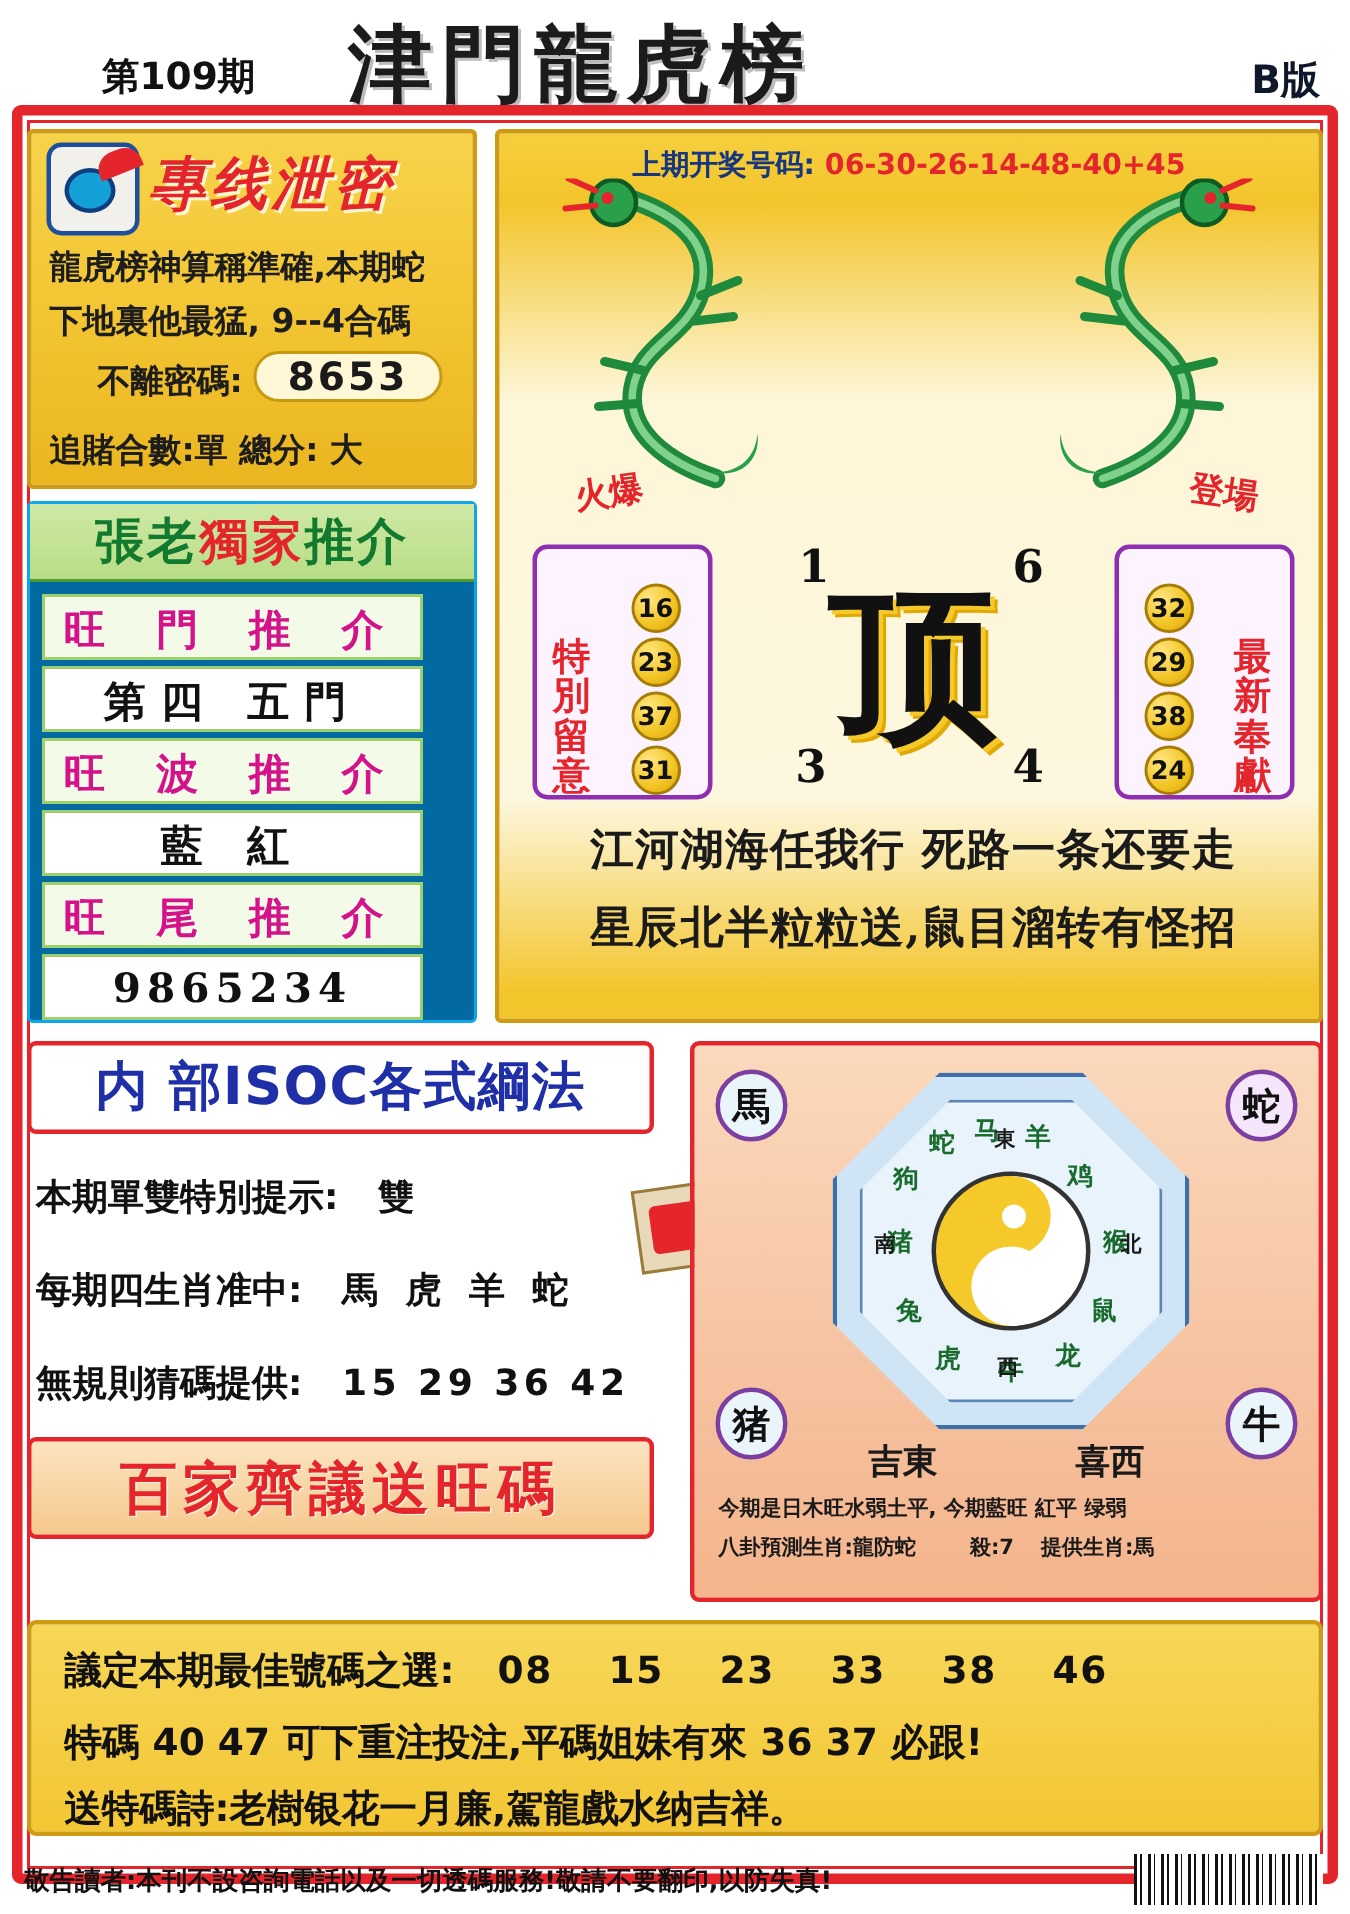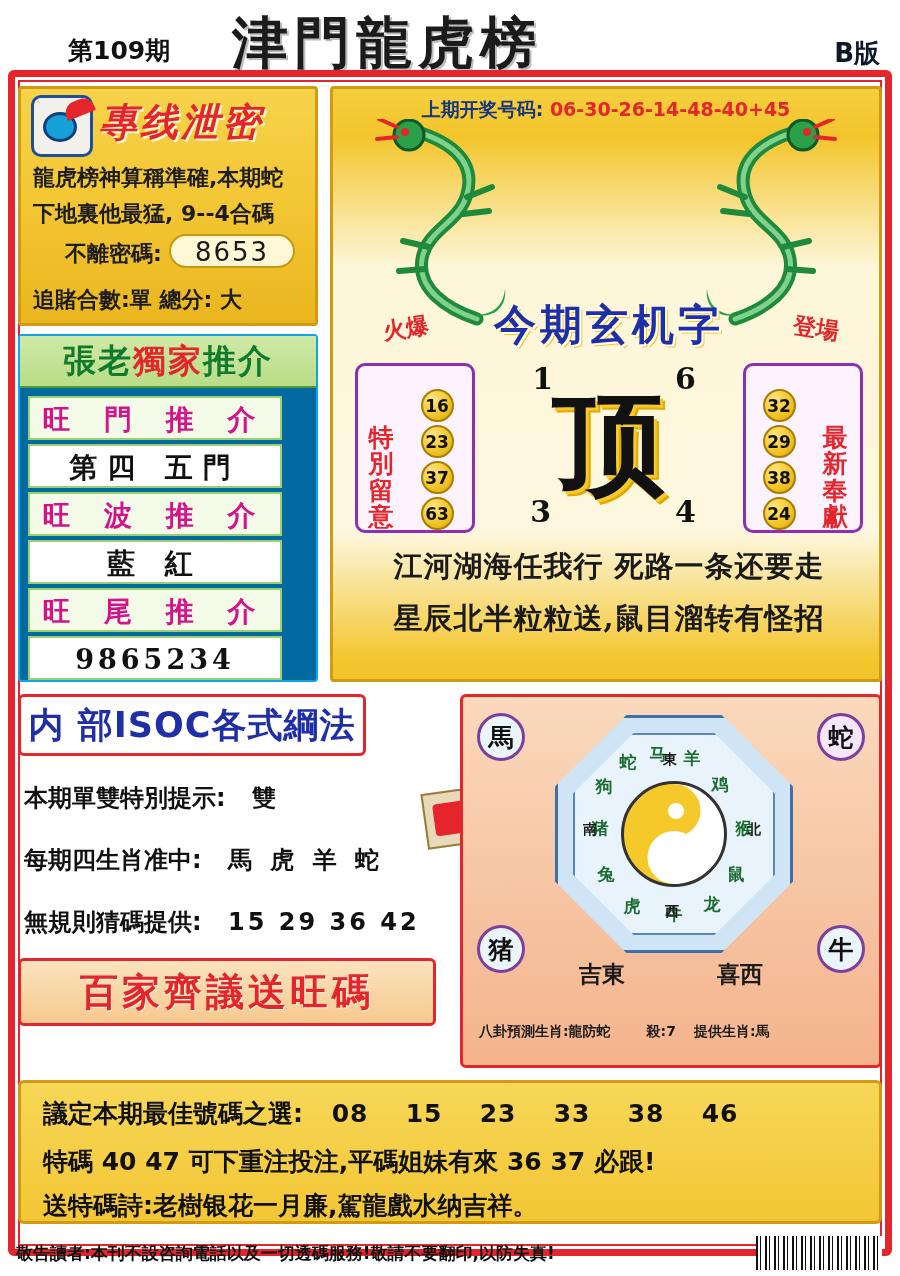--- a/index.html
+++ b/index.html
@@ -79,21 +79,21 @@
     position:absolute;left:12px;font-size:22px;color:#1d1d1d;font-weight:bold;
   }
   .tl-l1{top:74px;}
   .tl-l2{top:110px;}
   .tl-l3{
     position:absolute;left:12px;top:150px;font-size:22px;color:#1d1d1d;font-weight:bold;margin-left:32px;
   }
   .secret-pill{
     position:absolute;left:148px;top:145px;width:126px;height:34px;
     background:#fff7d6;border:2px solid #c59a10;border-radius:17px;
-    text-align:center;line-height:32px;font-size:26px;font-weight:normal;color:#1a1a1a;
+    text-align:center;line-height:32px;font-size:26px;font-weight:bold;color:#1a1a1a;
     letter-spacing:2px;box-sizing:border-box;
   }
   .tl-l4{
     position:absolute;left:12px;top:196px;font-size:22px;color:#1d1d1d;font-weight:bold;
   }
   
   .rec-box{
     position:absolute;left:18px;top:334px;width:300px;height:348px;
     background:#0369a1;
     border:2px solid #0ea5e9;
@@ -201,21 +201,21 @@
   .poem{
     position:absolute;left:20px;top:458px;width:512px;
     text-align:center;
   }
   .poem .line{
     font-size:29px;font-weight:bold;color:#1a1a1a;letter-spacing:1px;margin-bottom:12px;
     font-family:"DejaVu Serif","Liberation Serif",serif;
   }
   
   .iso-box{
-    position:absolute;left:18px;top:694px;width:348px;height:62px;
+    position:absolute;left:18px;top:694px;width:418px;height:62px;
     border:3px solid #e4252b;border-radius:6px;box-sizing:border-box;
     background:#ffffff;
     text-align:center;line-height:56px;
   }
   .iso-box span{
     font-size:35px;font-weight:bold;color:#1f2fa8;letter-spacing:1px;
   }
   .ll-line{
     position:absolute;left:24px;font-size:24px;font-weight:bold;color:#111;
   }
@@ -400,32 +400,31 @@
         <circle cx="42" cy="16" r="15" fill="#2aa04a" stroke="#0d5a22" stroke-width="3"></circle>
         <circle cx="38" cy="13" r="4" fill="#e4252b"></circle>
         <path d="M30 8 L12 0 M30 18 L10 20" stroke="#e4252b" stroke-width="4" stroke-linecap="round"></path>
         <path d="M100 78 L125 68 M96 95 L122 92 M62 128 L36 122 M58 150 L32 152" stroke="#1f8a3c" stroke-width="6" stroke-linecap="round"></path>
         <path d="M108 196 C130 200 140 185 138 170 C136 190 122 196 108 196Z" fill="#2aa04a"></path>
       </svg>
     </div>
 
     <div class="banner">
       <div class="hot">火爆</div>
-      <div class="main">今期玄机字</div>
       <div class="deng">登場</div>
     </div>
 
     <div class="mid-area">
       <div class="pill-col left">
         <div class="pill-label">特別留意</div>
         <div class="pill-nums">
           <div class="nball">16</div>
           <div class="nball">23</div>
           <div class="nball">37</div>
-          <div class="nball">63</div>
+          <div class="nball">31</div>
         </div>
       </div>
 
       <div class="big-char">
         <div class="corner c-tl">6</div>
         <div class="corner c-tr">1</div>
         <div class="ch">顶</div>
         <div class="corner c-bl">4</div>
         <div class="corner c-br">3</div>
       </div>
@@ -496,20 +495,21 @@
       <div class="dir e">東</div>
       <div class="dir n">北</div>
       <div class="dir s">南</div>
       <div class="dir w">西</div>
     </div>
 
     <div class="bottom-words">
       <span>吉東</span><span class="gap"></span><span>喜西</span>
     </div>
 
+    <div class="bg-note" id="bgn1">今期是日木旺水弱土平, 今期藍旺  紅平  绿弱</div>
     <div class="bg-note" id="bgn2">
       <span>八卦預測生肖:龍防蛇</span><span class="sp"></span><span class="sp"></span><span>殺:7</span><span class="sp"></span><span>提供生肖:馬</span>
     </div>
   </div>
 
   <div class="bottom-box">
     <div class="bb-line" id="bb1">
       <span>議定本期最佳號碼之選:</span>
       <span class="nums">
         <span>08</span><span>15</span><span>23</span><span>33</span><span>38</span><span>46</span>

